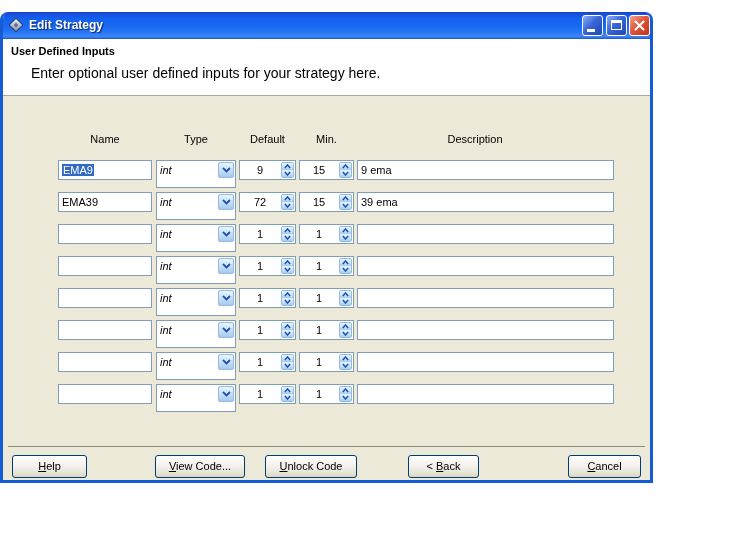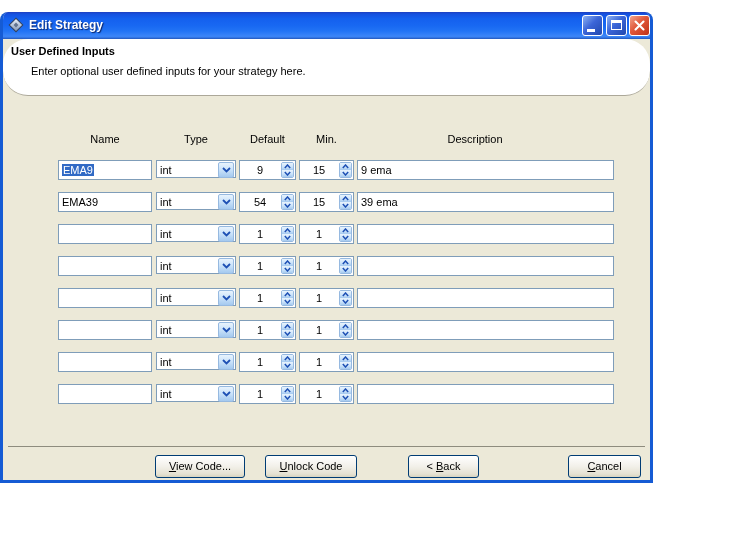--- a/index.html
+++ b/index.html
@@ -29,43 +29,43 @@
   }
   .btn-min{left:579px;background:linear-gradient(135deg,#8DB2F2 0%,#3B65D8 45%,#2148AE 100%);}
   .btn-max{left:603px;background:linear-gradient(135deg,#8DB2F2 0%,#3B65D8 45%,#2148AE 100%);}
   .btn-close{left:626px;background:linear-gradient(135deg,#F2A48C 0%,#E0573A 45%,#C03217 100%);}
   .glyph-min{position:absolute;left:4px;bottom:3px;width:8px;height:3px;background:#fff;}
   .glyph-max{position:absolute;left:4px;top:4px;width:11px;height:10px;box-sizing:border-box;border:1px solid #fff;border-top:3px solid #fff;}
   .glyph-close{position:absolute;left:3px;top:3px;}
   
   .header-band{
     position:absolute;left:0;top:27px;width:647px;height:57px;background:#ffffff;
-    border-bottom:1px solid #ACA899;box-sizing:border-box;border-radius:25px;
+    border-bottom:1px solid #ACA899;box-sizing:border-box;
   }
   .hb-title{position:absolute;left:8px;top:6px;font-weight:bold;font-size:11px;}
-  .hb-sub{position:absolute;left:28px;top:26px;font-size:11px;}
+  .hb-sub{position:absolute;left:28px;top:26px;font-size:14px;}
   
   .col-hdr{position:absolute;top:121px;height:14px;text-align:center;font-size:11px;}
   .col-name{left:55px;width:94px;}
   .col-type{left:153px;width:80px;}
   .col-default{left:236px;width:57px;}
   .col-min{left:296px;width:55px;}
   .col-desc{left:354px;width:236px;}
   
   .row{position:absolute;left:0;width:647px;height:20px;}
   .textbox{
     position:absolute;top:0;height:20px;box-sizing:border-box;background:#fff;
     border:1px solid #7F9DB9;line-height:18px;padding-left:3px;overflow:hidden;white-space:nowrap;
   }
   .tb-name{left:55px;width:94px;}
   .tb-desc{left:354px;width:257px;}
   .sel{background:#316AC5;color:#fff;padding:0 1px;}
   .combo{
-    position:absolute;top:0;left:153px;width:80px;height:18px;box-sizing:border-box;
-    background:#fff;border:1px solid #7F9DB9;
+    position:absolute;top:0;left:153px;width:80px;height:28px;box-sizing:border-box;
+    background:#fff;border:1px solid #7F9DB9;font-style:italic;
   }
   .combo-text{position:absolute;left:3px;top:0;line-height:18px;}
   .combo-btn{
     position:absolute;right:1px;top:1px;width:16px;height:16px;box-sizing:border-box;
     background:linear-gradient(180deg,#E8F3FD 0%,#CCE4FA 45%,#A4C9EF 100%);
     border:1px solid #96B9E0;border-radius:2px;
     display:flex;align-items:center;justify-content:center;
   }
   .spin{
     position:absolute;top:0;height:20px;box-sizing:border-box;background:#fff;
@@ -138,20 +138,21 @@
   </div>
 
   <div class="col-hdr col-name">Name</div>
   <div class="col-hdr col-type">Type</div>
   <div class="col-hdr col-default">Default</div>
   <div class="col-hdr col-min">Min.</div>
   <div class="col-hdr col-desc">Description</div>
 
   <div class="separator"></div>
 
+  <div class="xp-btn btn-help"><span></span><span class="ak">H</span><span>elp</span></div>
   <div class="xp-btn btn-view"><span></span><span class="ak">V</span><span>iew Code...</span></div>
   <div class="xp-btn btn-unlock"><span></span><span class="ak">U</span><span>nlock Code</span></div>
   <div class="xp-btn btn-back"><span>&lt; </span><span class="ak">B</span><span>ack</span></div>
   <div class="xp-btn btn-cancel"><span></span><span class="ak">C</span><span>ancel</span></div>
 <div class="row" style="top: 148px; padding-left: 30px;">
       <div class="textbox tb-name">
         <span class="name-text sel">EMA9</span>
       </div>
       <div class="combo">
         <span class="combo-text">int</span>
@@ -201,21 +202,21 @@
       </div>
       <div class="combo">
         <span class="combo-text">int</span>
         <span class="combo-btn">
           <svg width="9" height="6" viewBox="0 0 9 6">
             <polyline points="1,1 4.5,4.5 8,1" fill="none" stroke="#1E50B4" stroke-width="1.8"></polyline>
           </svg>
         </span>
       </div>
       <div class="spin sp-default">
-        <span class="spin-val">54</span>
+        <span class="spin-val">72</span>
         <span class="spin-btns">
           <span class="spin-half">
             <svg width="7" height="5" viewBox="0 0 7 5">
               <polyline points="0.8,4 3.5,1 6.2,4" fill="none" stroke="#1E50B4" stroke-width="1.5"></polyline>
             </svg>
           </span>
           <span class="spin-half">
             <svg width="7" height="5" viewBox="0 0 7 5">
               <polyline points="0.8,1 3.5,4 6.2,1" fill="none" stroke="#1E50B4" stroke-width="1.5"></polyline>
             </svg>

